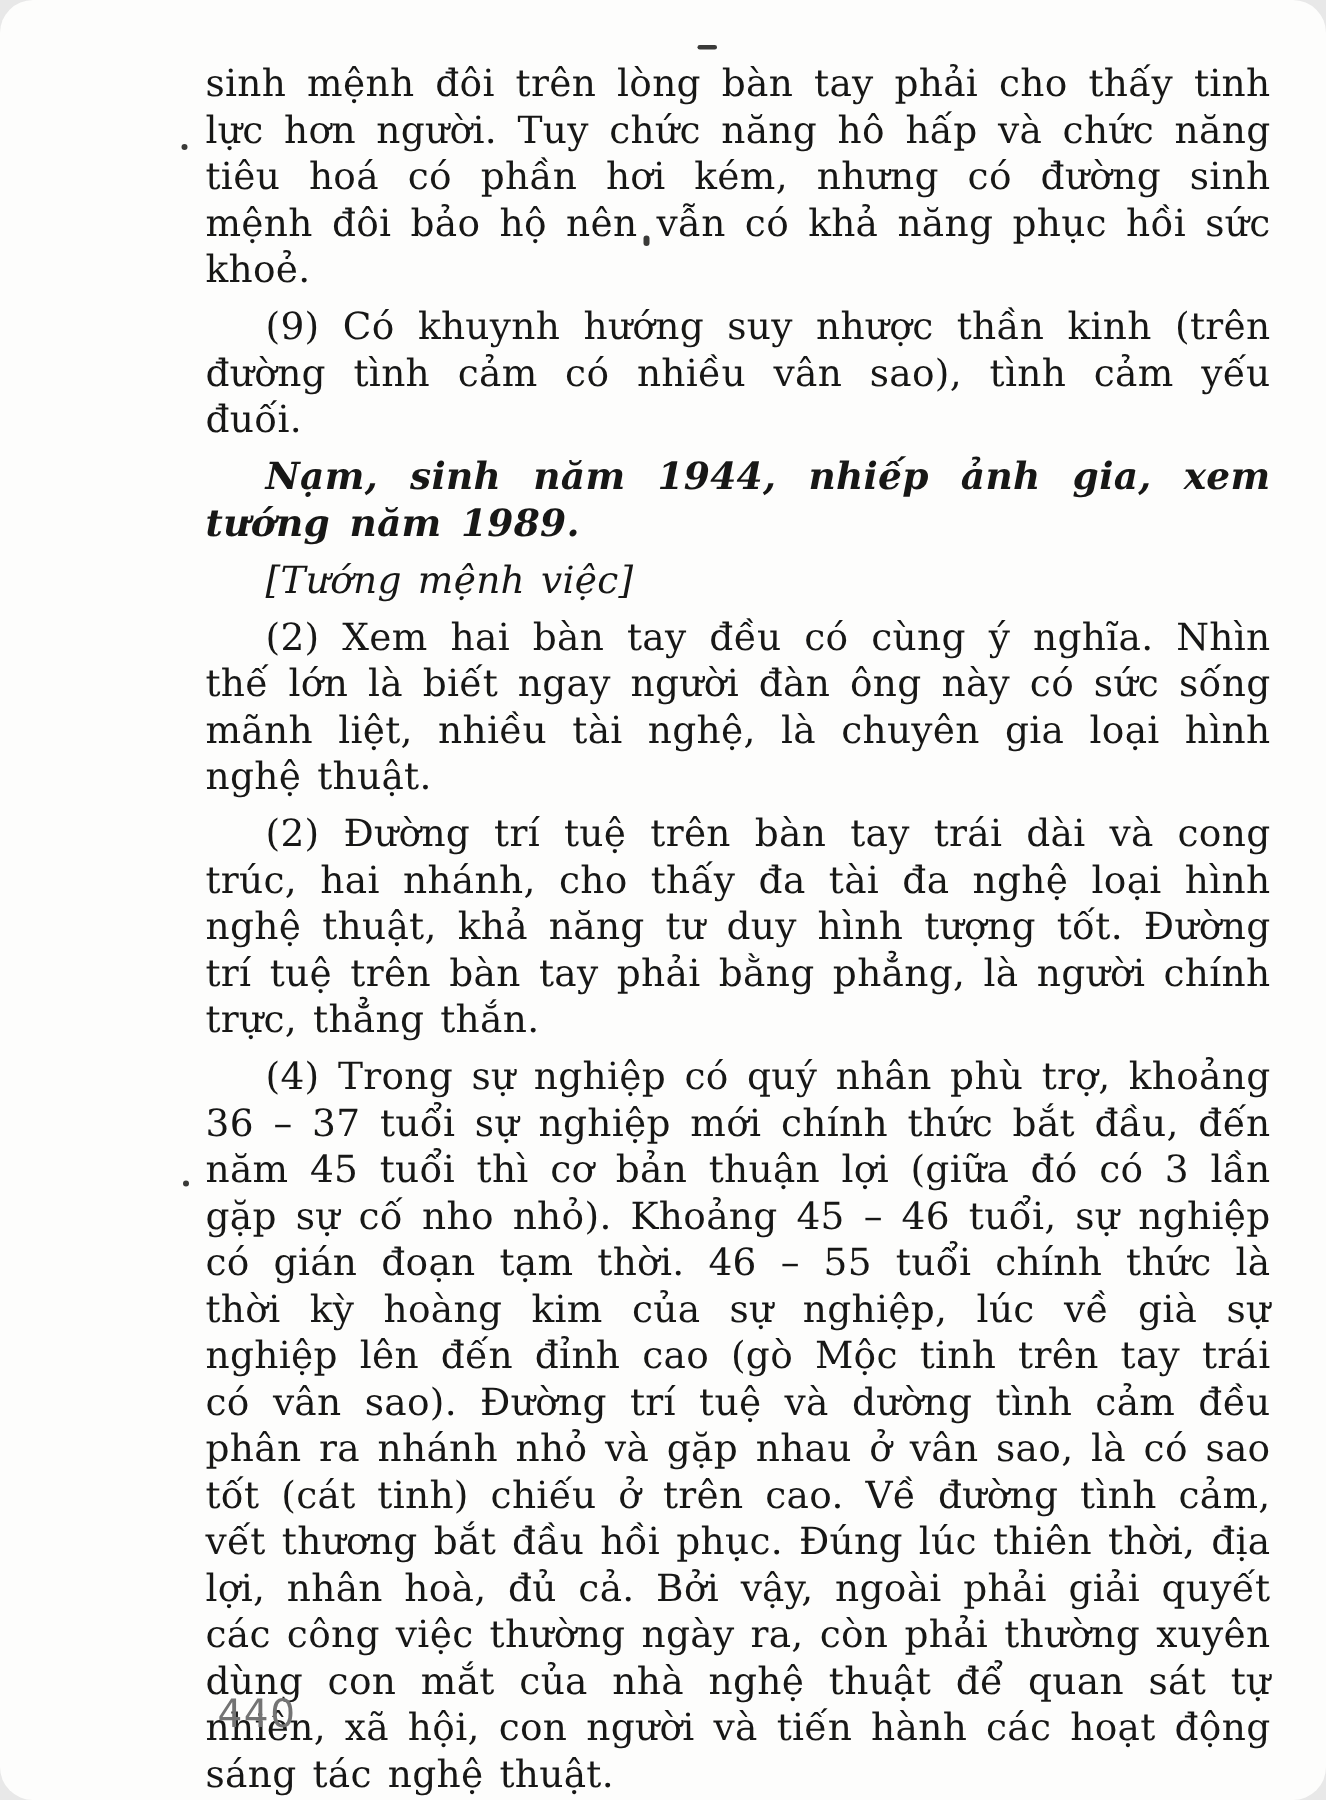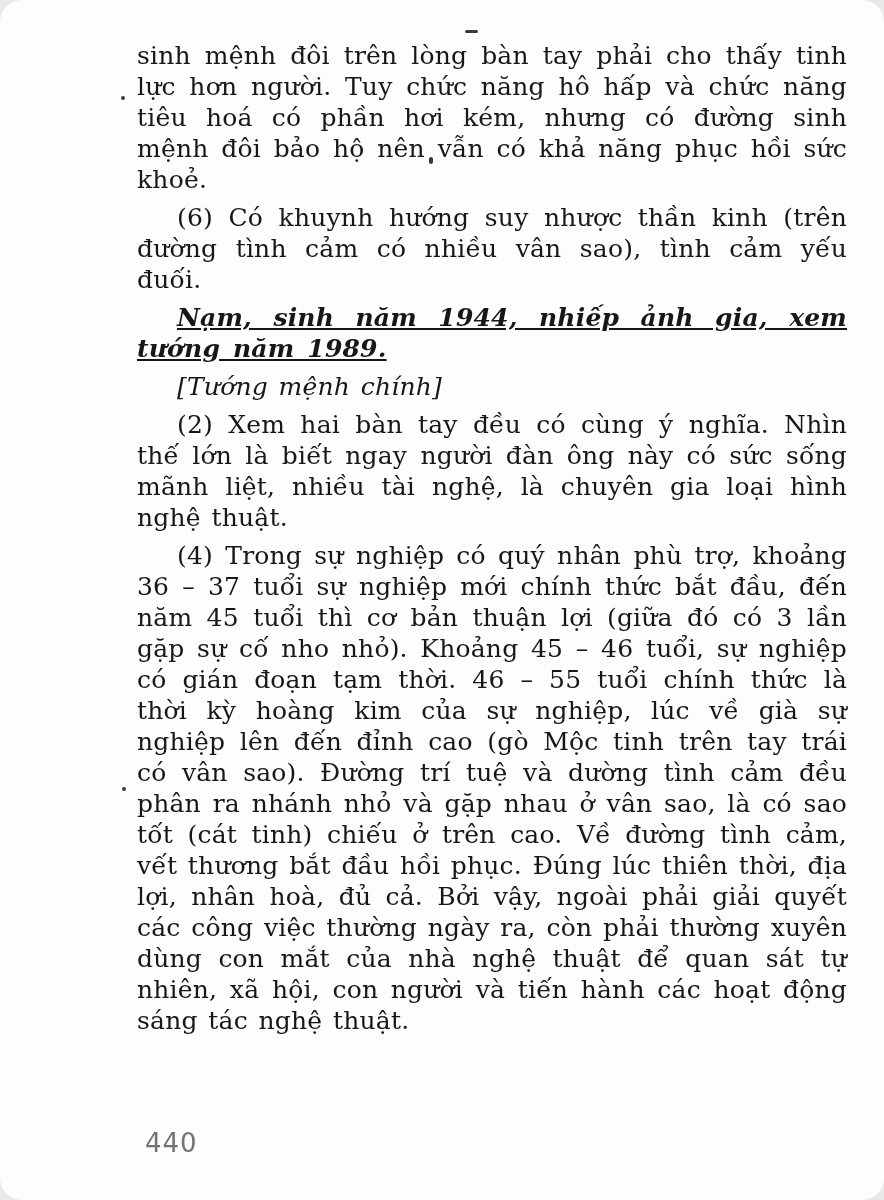--- a/index.html
+++ b/index.html
@@ -31,21 +31,20 @@
   }
   .para {
     margin: 0 0 7px 0;
     text-indent: 40px;
   }
   .para.plain   { text-indent: 0; }
   .para.bold-italic {
     font-weight: bold;
     font-style: italic;
     word-spacing: 4px;
-    text-decoration: underline;
   }
   .para.italic  { font-style: italic; }
   .page-number {
     position: absolute;
     left: 145px;
     top: 1128px;
     font-family: "DejaVu Sans", "Liberation Sans", sans-serif;
     font-size: 26px;
     font-weight: 500;
     letter-spacing: 1px;
@@ -57,24 +56,25 @@
     border-radius: 2px;
   }
 </style>
 </head>
 <body>
 
 <div class="page" style="background: rgb(253, 253, 252); color: rgb(23, 23, 22);">
   <div class="text-column">
 
   <p class="para plain">sinh mệnh đôi trên lòng bàn tay phải cho thấy tinh lực hơn người. Tuy chức năng hô hấp và chức năng tiêu hoá có phần hơi kém, nhưng có đường sinh mệnh đôi bảo hộ nên vẫn có khả năng phục hồi sức khoẻ.</p>
-      <p class="para indent">(6) Có khuynh hướng suy nhược thần kinh (trên đường tình cảm có nhiều vân sao), tình cảm yếu đuối.</p>
+      <p class="para indent">(9) Có khuynh hướng suy nhược thần kinh (trên đường tình cảm có nhiều vân sao), tình cảm yếu đuối.</p>
       <p class="para bold-italic">Nạm, sinh năm 1944, nhiếp ảnh gia, xem tướng năm 1989.</p>
-      <p class="para italic">[Tướng mệnh chính]</p>
+      <p class="para italic">[Tướng mệnh việc]</p>
       <p class="para indent">(2) Xem hai bàn tay đều có cùng ý nghĩa. Nhìn thế lớn là biết ngay người đàn ông này có sức sống mãnh liệt, nhiều tài nghệ, là chuyên gia loại hình nghệ thuật.</p>
+      <p class="para indent">(2) Đường trí tuệ trên bàn tay trái dài và cong trúc, hai nhánh, cho thấy đa tài đa nghệ loại hình nghệ thuật, khả năng tư duy hình tượng tốt. Đường trí tuệ trên bàn tay phải bằng phẳng, là người chính trực, thẳng thắn.</p>
       <p class="para indent">(4) Trong sự nghiệp có quý nhân phù trợ, khoảng 36 – 37 tuổi sự nghiệp mới chính thức bắt đầu, đến năm 45 tuổi thì cơ bản thuận lợi (giữa đó có 3 lần gặp sự cố nho nhỏ). Khoảng 45 – 46 tuổi, sự nghiệp có gián đoạn tạm thời. 46 – 55 tuổi chính thức là thời kỳ hoàng kim của sự nghiệp, lúc về già sự nghiệp lên đến đỉnh cao (gò Mộc tinh trên tay trái có vân sao). Đường trí tuệ và dường tình cảm đều phân ra nhánh nhỏ và gặp nhau ở vân sao, là có sao tốt (cát tinh) chiếu ở trên cao. Về đường tình cảm, vết thương bắt đầu hồi phục. Đúng lúc thiên thời, địa lợi, nhân hoà, đủ cả. Bởi vậy, ngoài phải giải quyết các công việc thường ngày ra, còn phải thường xuyên dùng con mắt của nhà nghệ thuật để quan sát tự nhiên, xã hội, con người và tiến hành các hoạt động sáng tác nghệ thuật.</p>
     </div>
   <div class="page-number">440</div>
 
 <div class="artifact" style="left: 465px; top: 30px; width: 13px; height: 3px;"></div>
     <div class="artifact" style="left: 121px; top: 96px; width: 4px; height: 4px;"></div>
     <div class="artifact" style="left: 429px; top: 157px; width: 4px; height: 7px;"></div>
     <div class="artifact" style="left: 122px; top: 787px; width: 4px; height: 4px;"></div>
   </div>
 

